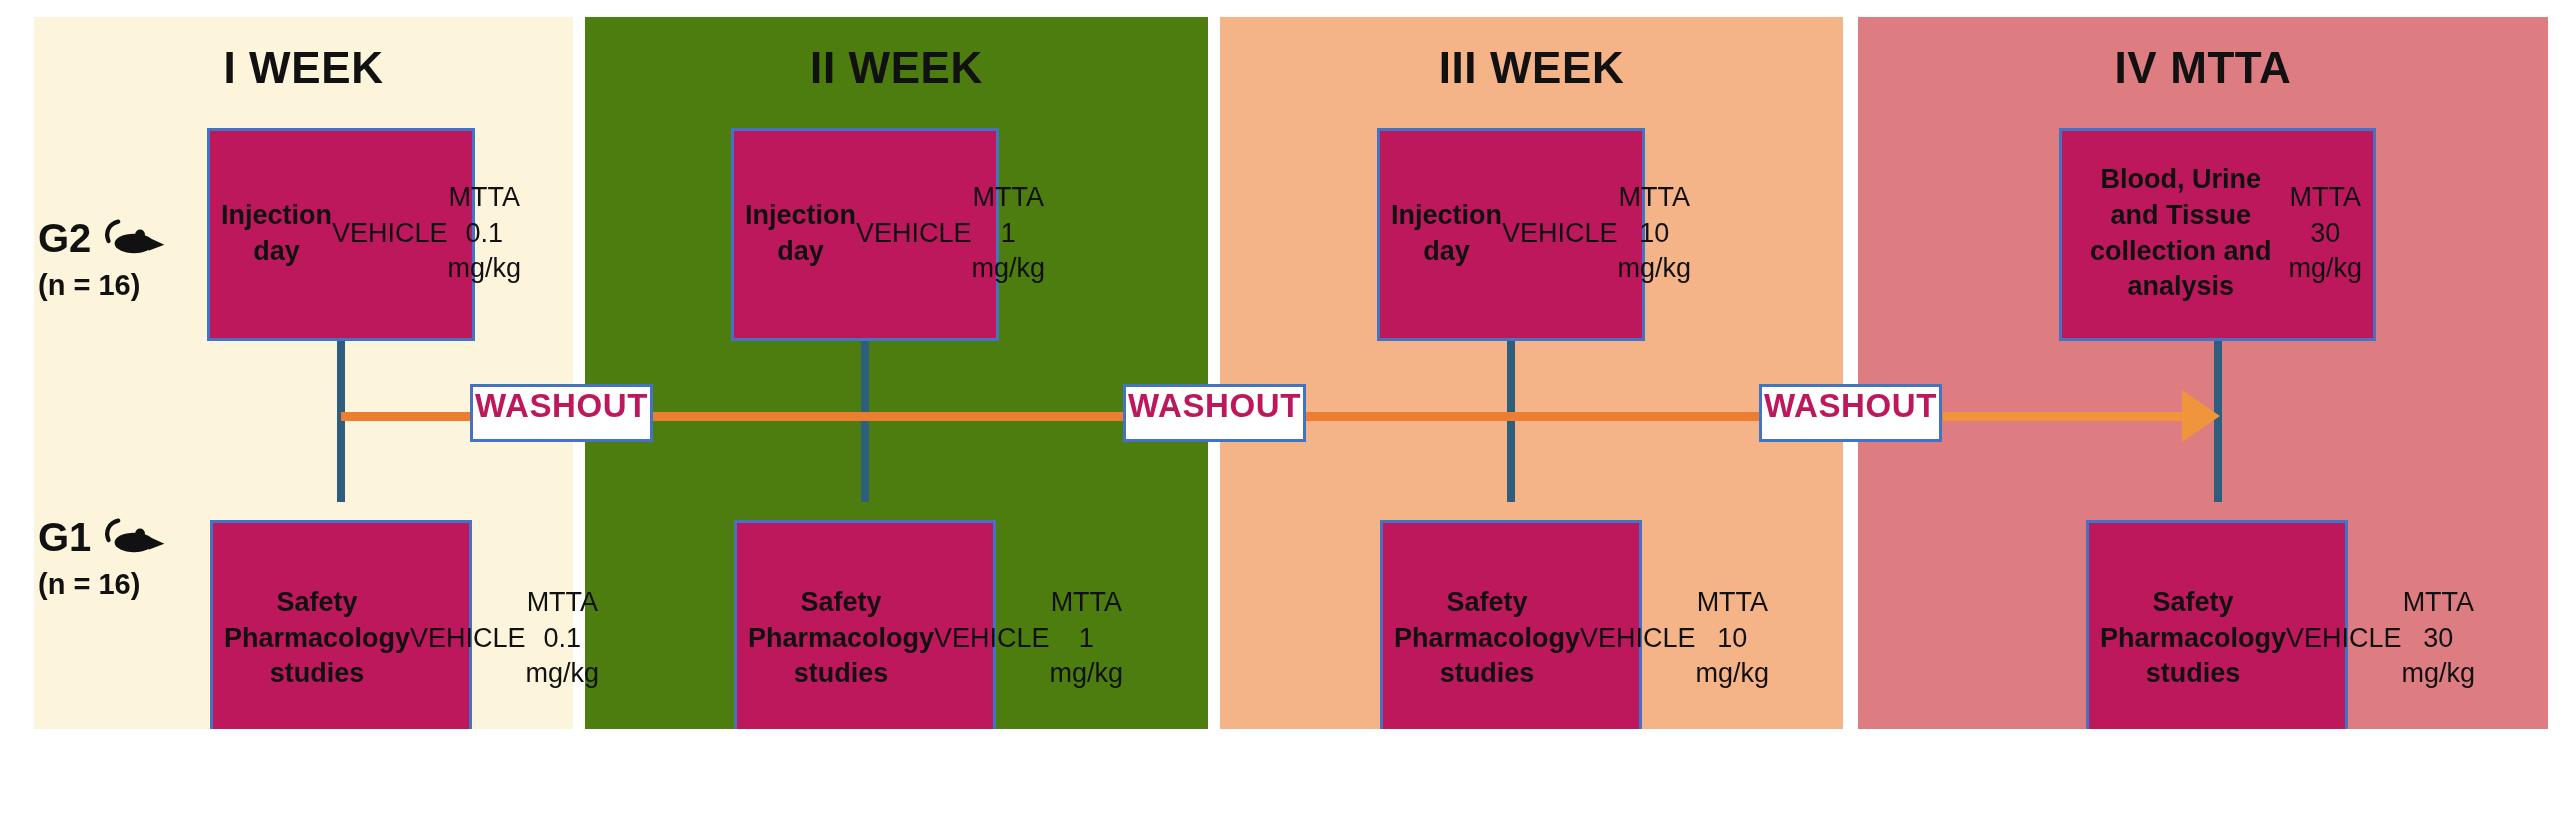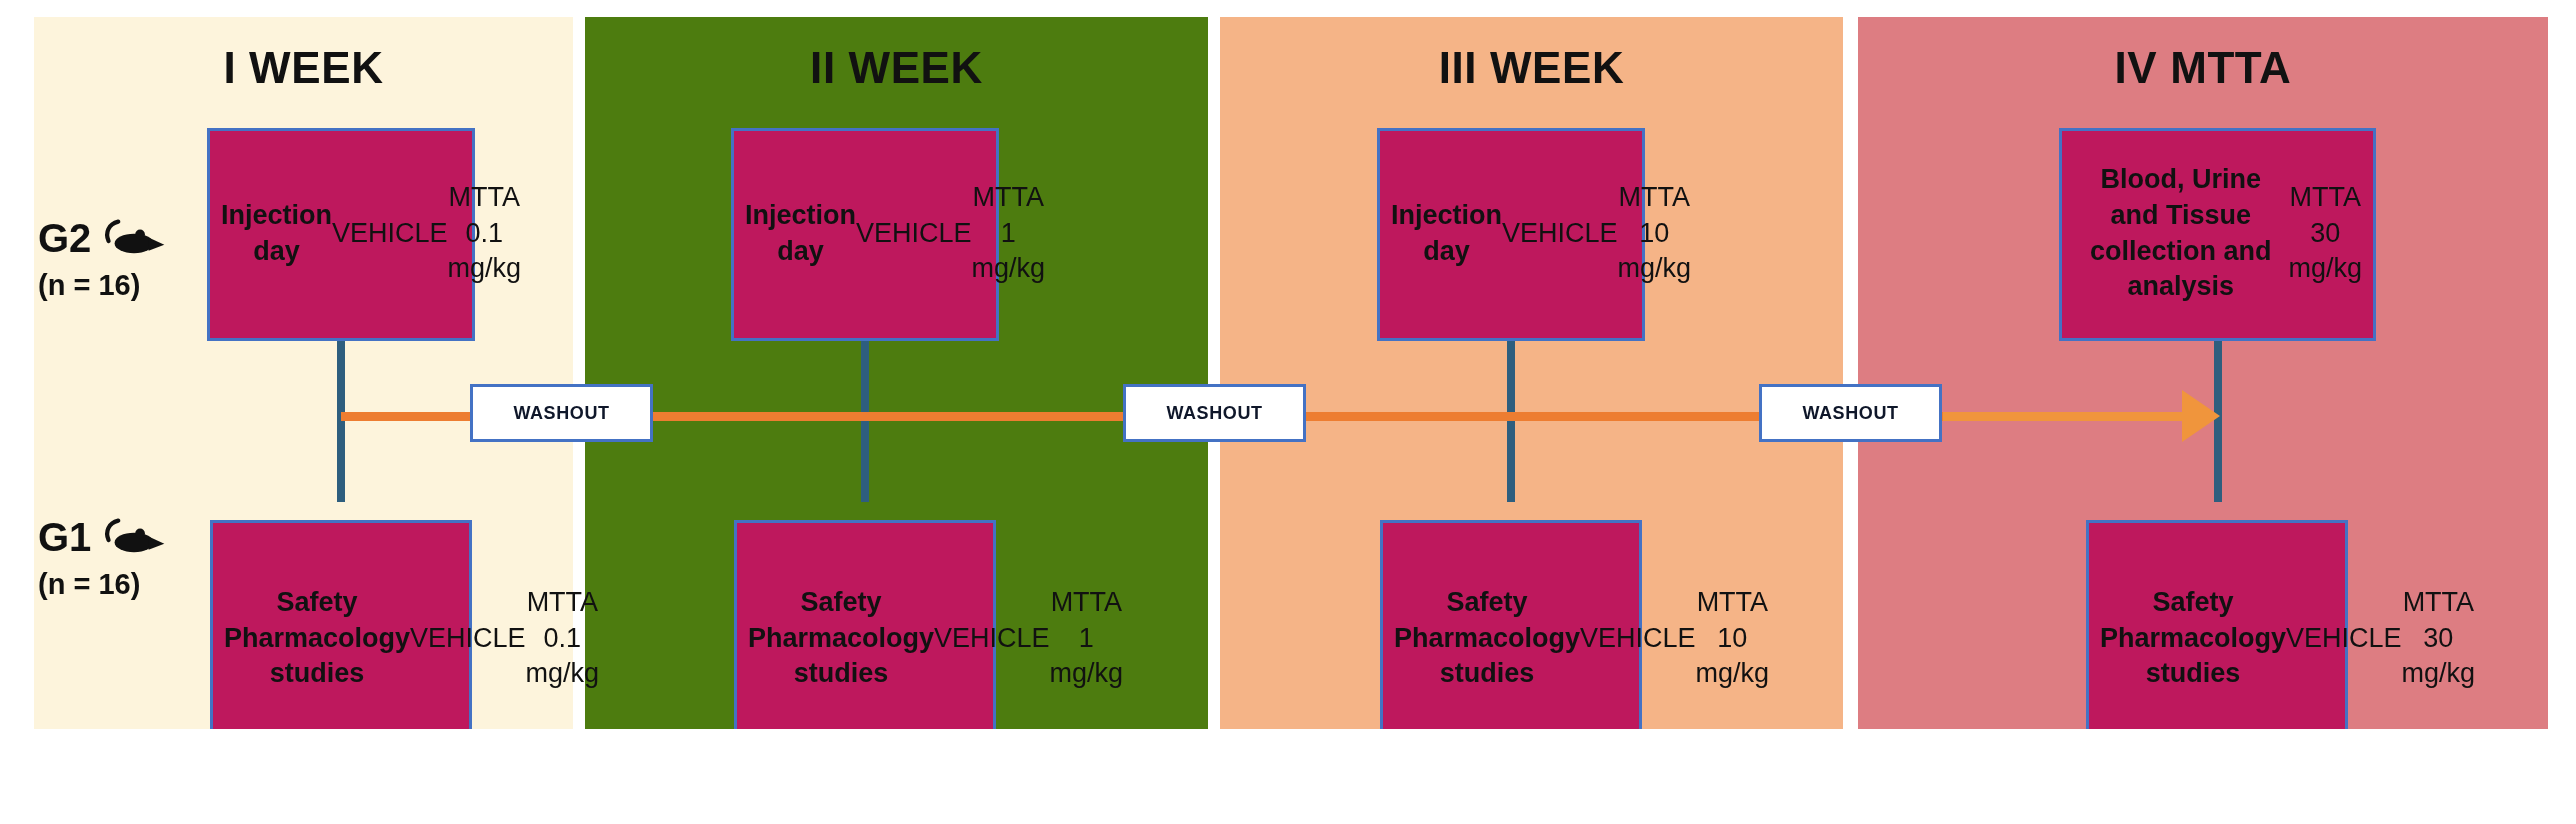--- a/index.html
+++ b/index.html
@@ -44,21 +44,21 @@
 
   .bottombox{top:520px;height:239px;}
   .bottombox.c1{left:210px;width:262px;}
   .bottombox.c2{left:734px;width:262px;}
   .bottombox.c3{left:1380px;width:262px;}
   .bottombox.c4{left:2086px;width:262px;}
 
   
   .washout{position:absolute;top:384px;width:183px;height:58px;background:#ffffff;
     border:3px solid var(--box-border,#4472C4);box-sizing:border-box;z-index:4;
-    display:flex;align-items:center;justify-content:center;font-weight:700;font-size:18px;color:#0f172a;letter-spacing:0.6px;}
+    display:flex;justify-content:center;font-weight:700;font-size:33px;color:#be185d;letter-spacing:0.6px;}
   .washout.x1{left:470px;}
   .washout.x2{left:1123px;}
   .washout.x3{left:1759px;}
 
   
   .group-label{position:absolute;left:38px;width:171px;z-index:5;color:#111111;text-align:left;}
   .group-label .row{display:flex;align-items:center;gap:8.5px;}
   .group-label .gid{font-weight:700;font-size:40px;line-height:1;}
   .group-label .nlabel{font-weight:700;font-size:29px;line-height:1;margin-top:13.4px;}
   .group-label.g2{top:218px;}

